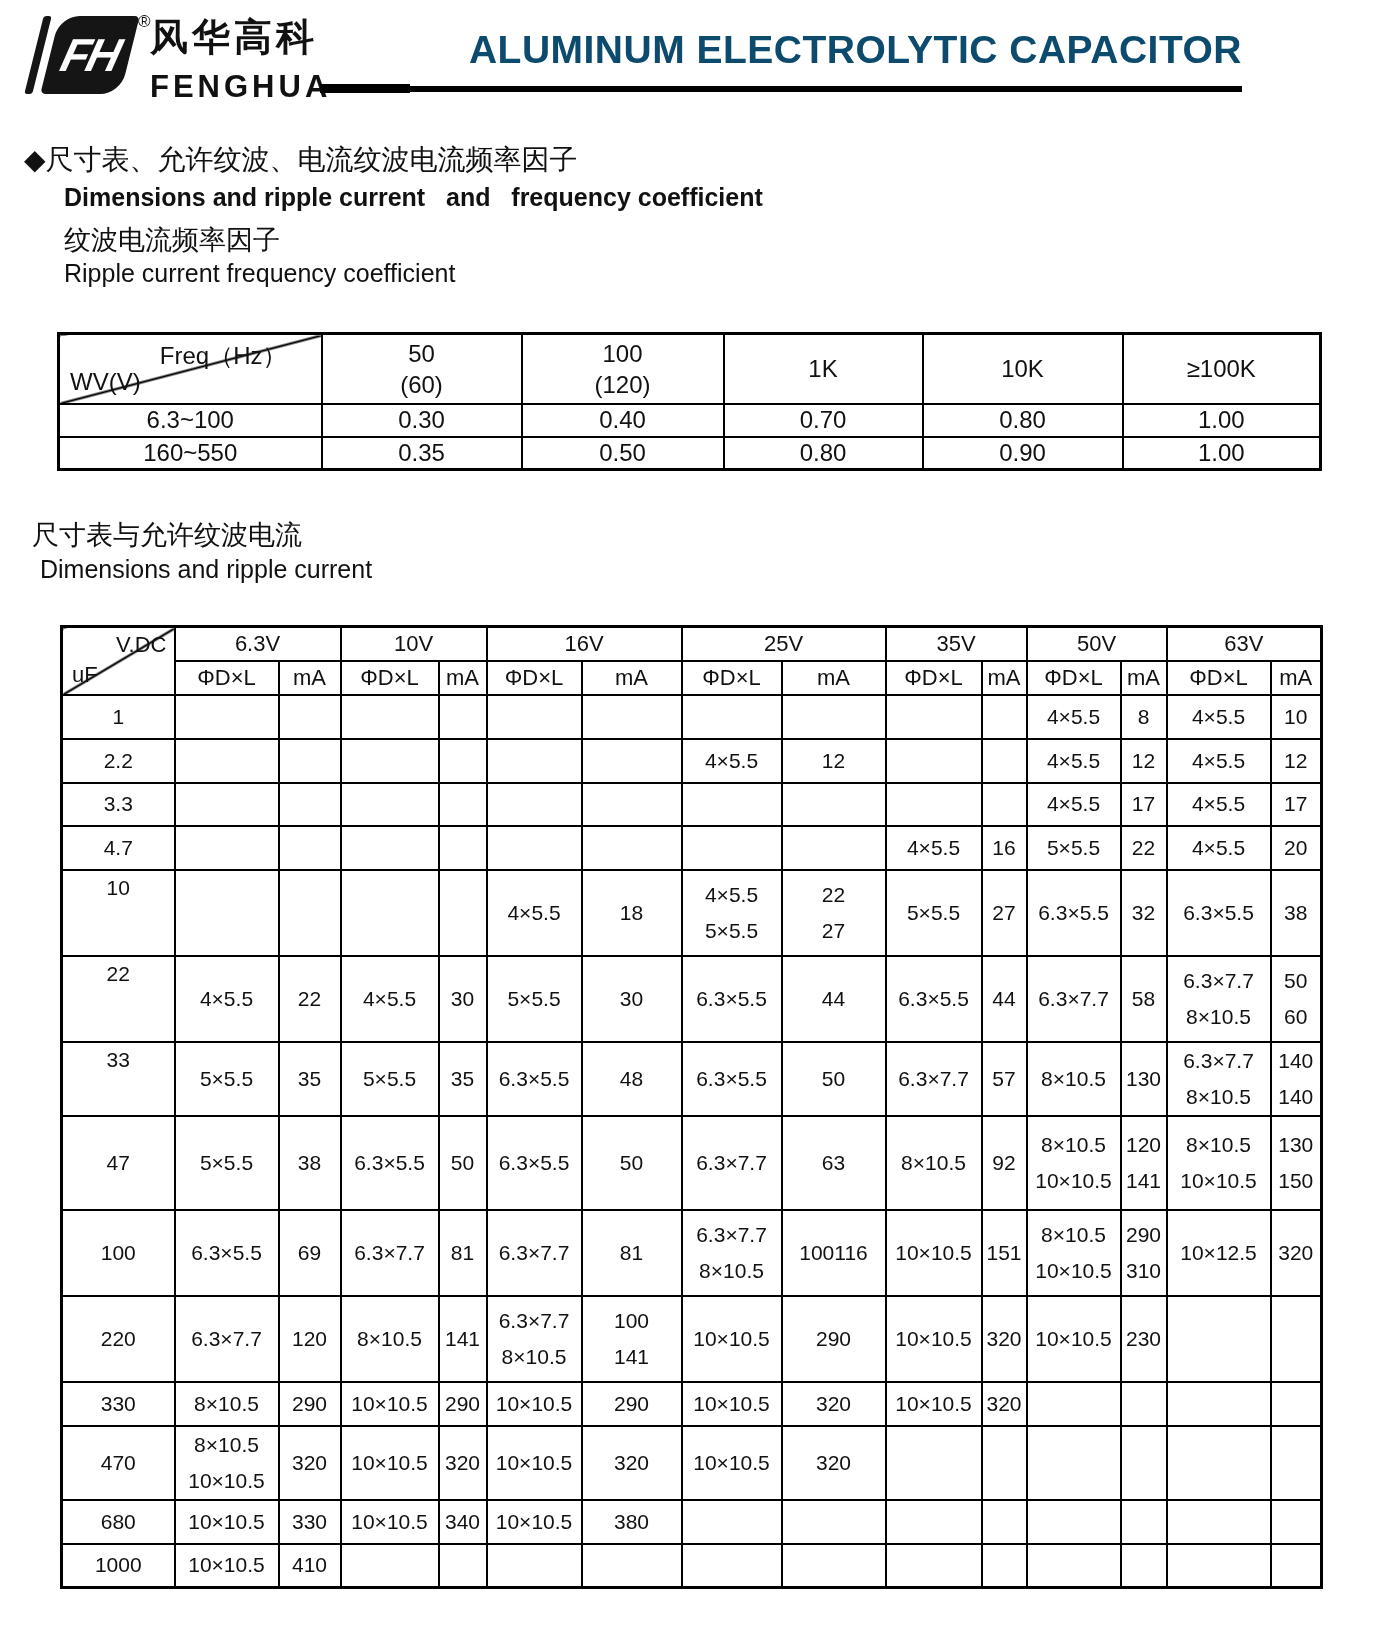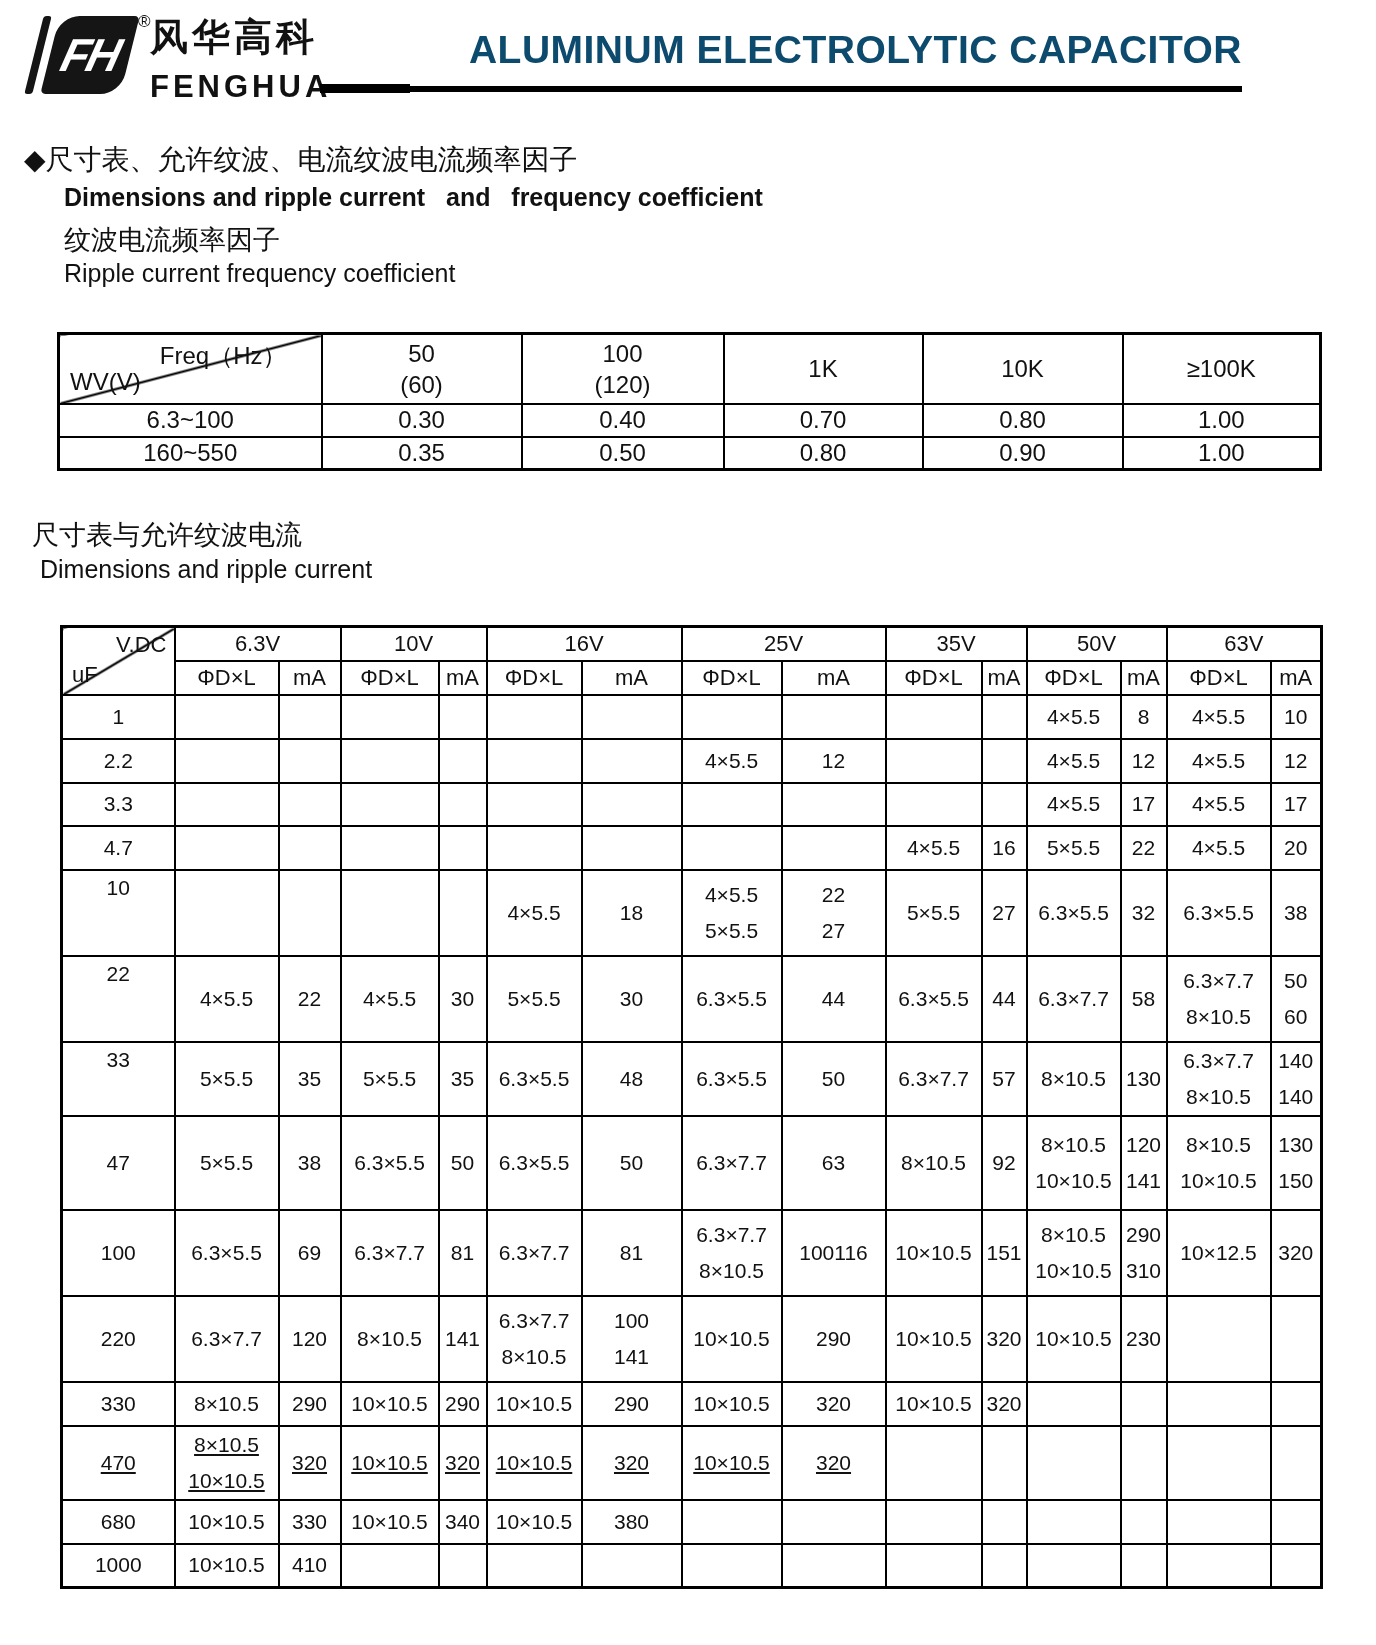--- a/index.html
+++ b/index.html
@@ -360,21 +360,21 @@
           <td>290</td>
           <td>10×10.5</td>
           <td>320</td>
           <td>10×10.5</td>
           <td>320</td>
           <td></td>
           <td></td>
           <td></td>
           <td></td>
         </tr>
-        <tr style="height: 72px; text-decoration: underline;">
+        <tr style="height: 72px;">
           <td>470</td>
           <td>8×10.5
 10×10.5</td>
           <td>320</td>
           <td>10×10.5</td>
           <td>320</td>
           <td>10×10.5</td>
           <td>320</td>
           <td>10×10.5</td>
           <td>320</td>

